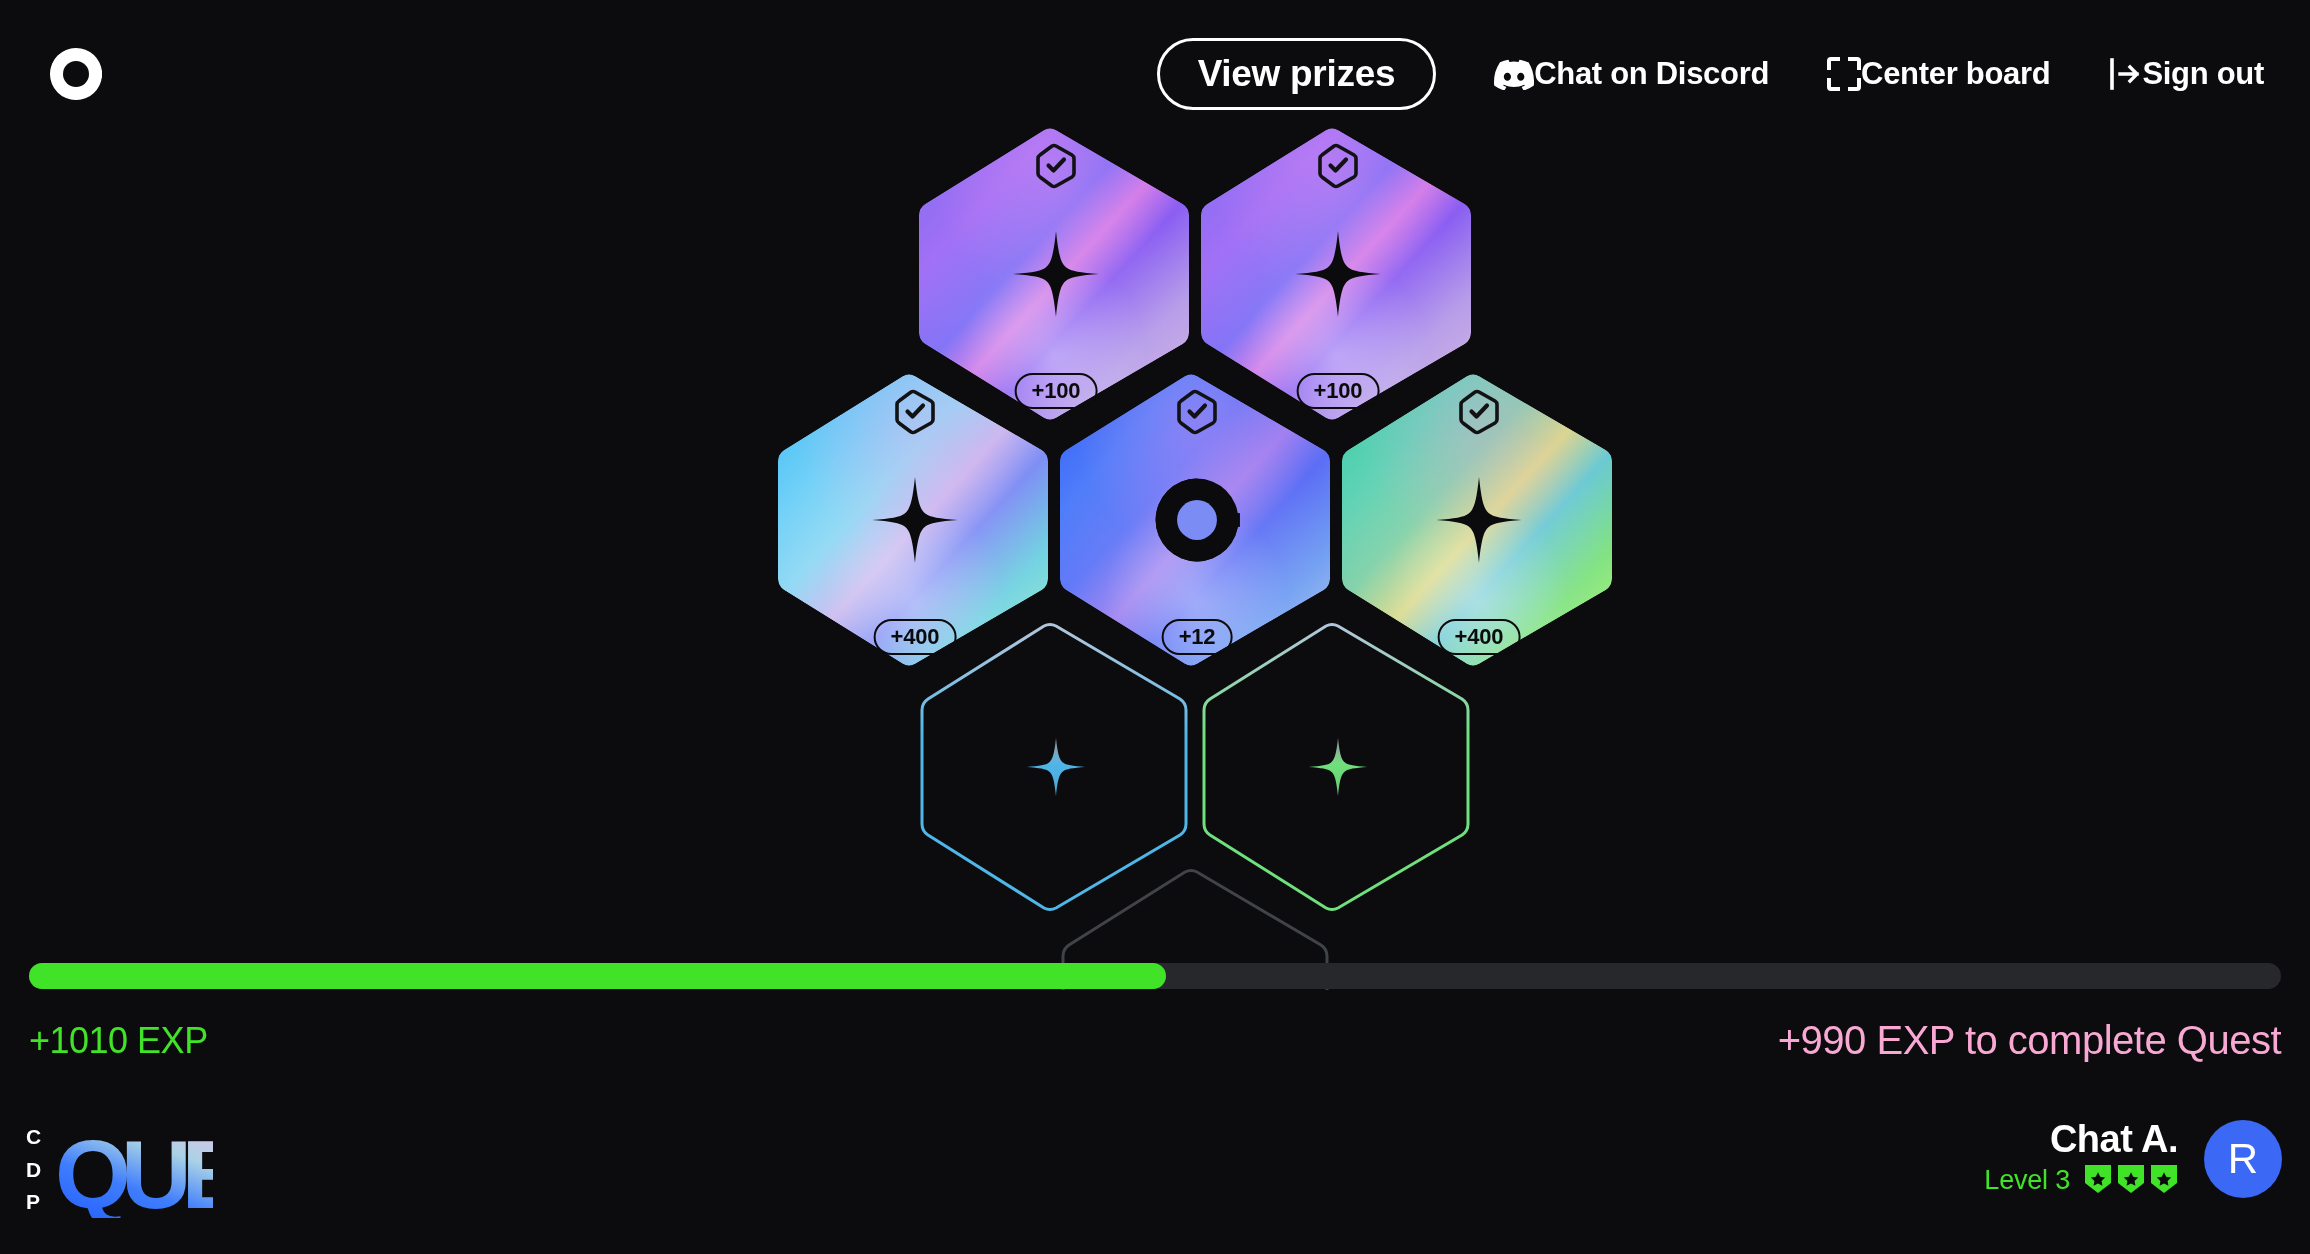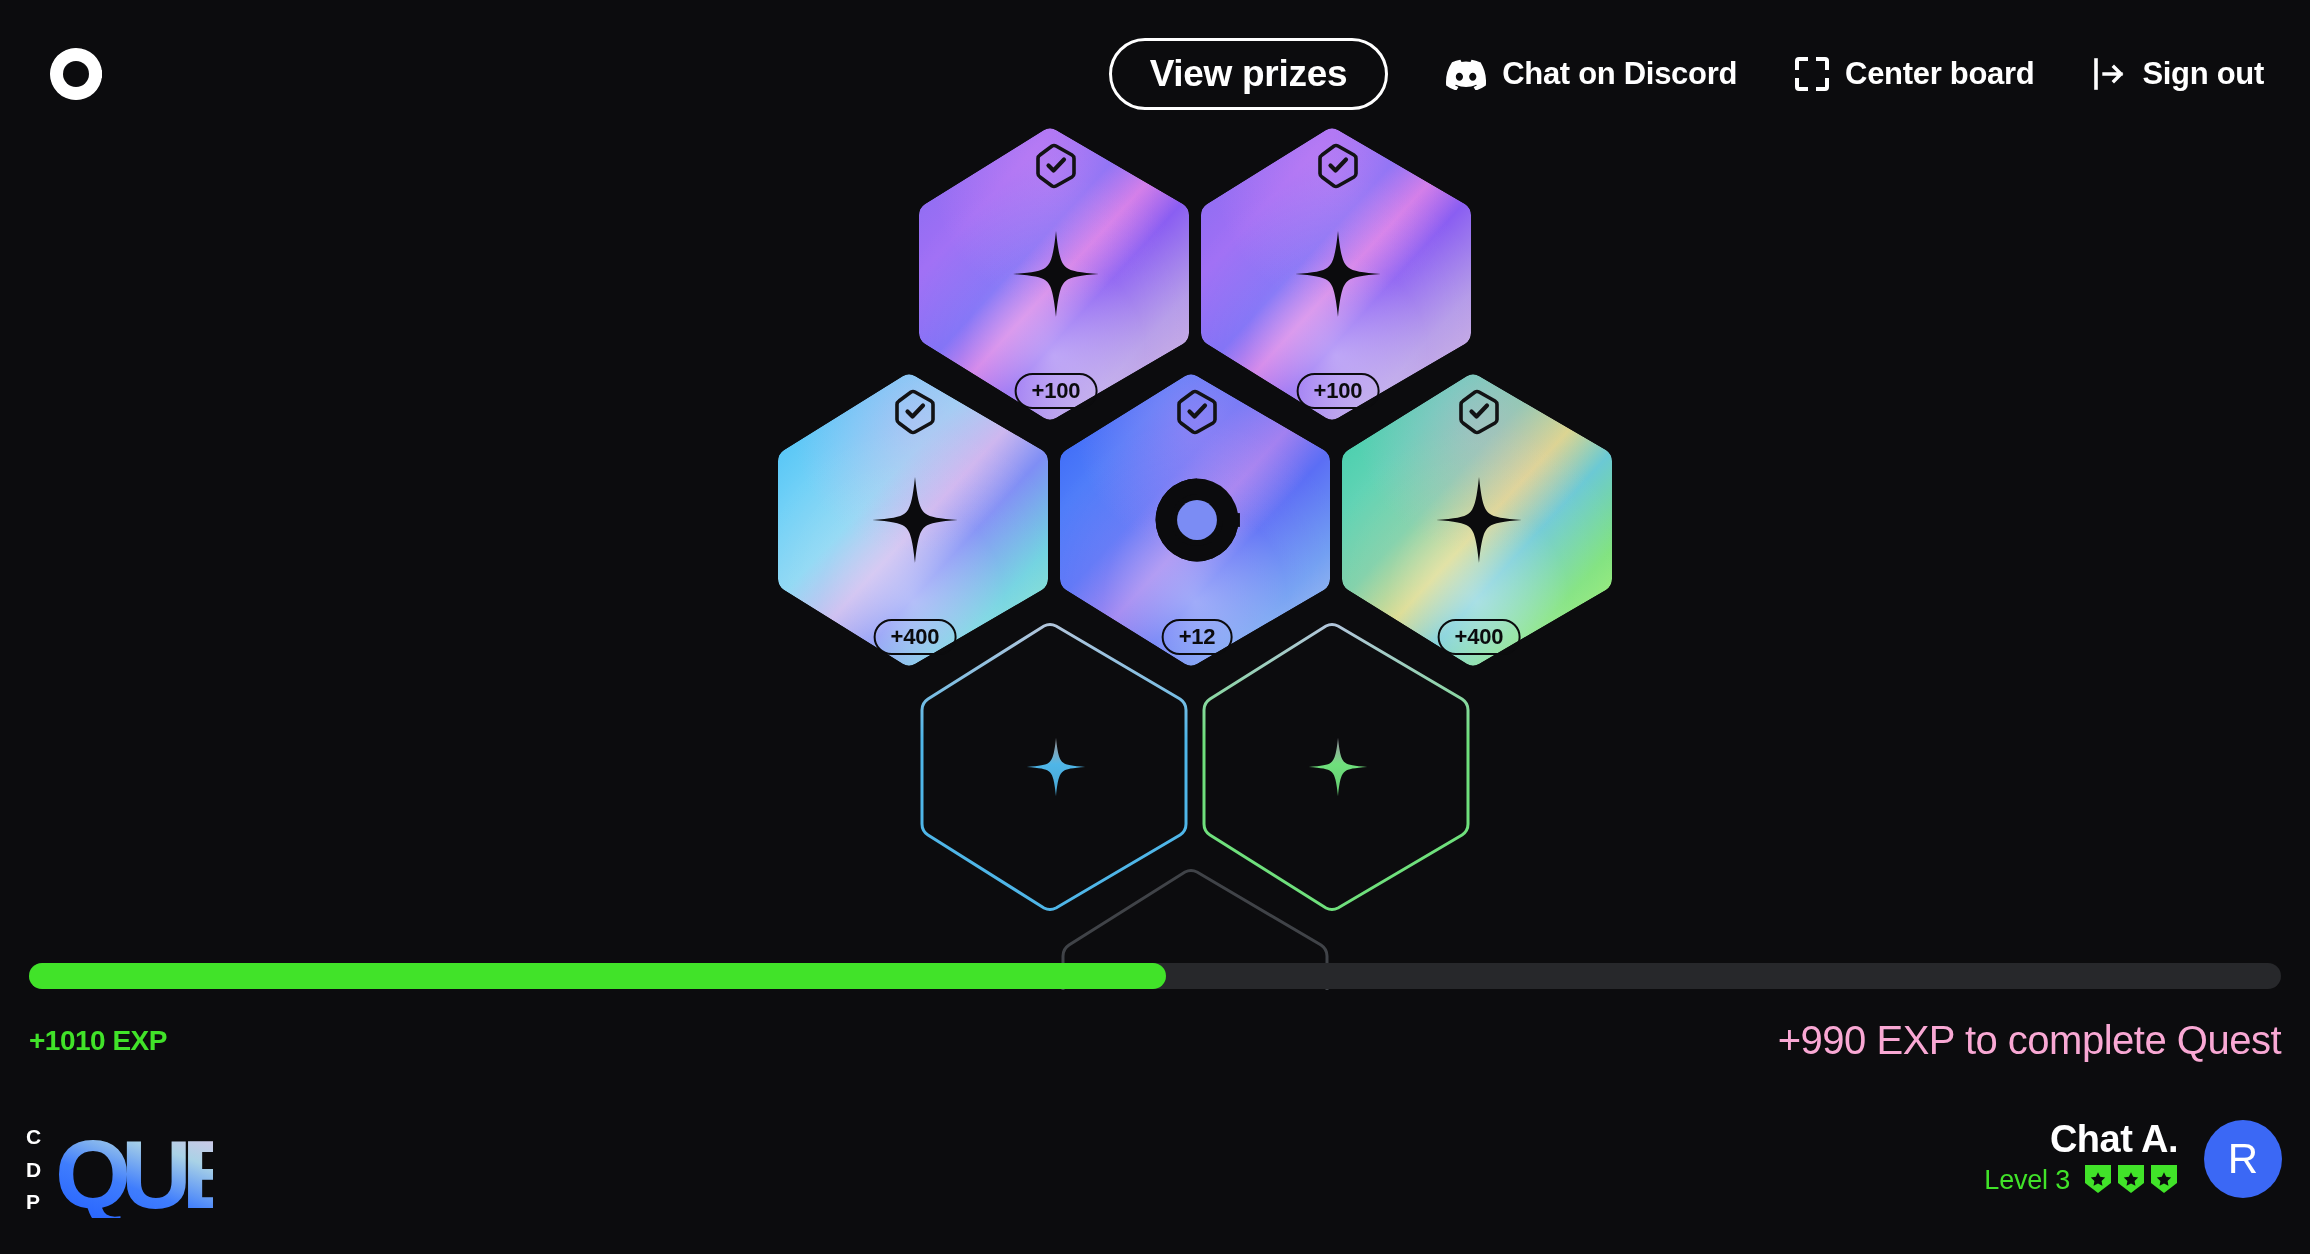--- a/index.html
+++ b/index.html
@@ -33,21 +33,21 @@
     border: 3px solid #ffffff;
     border-radius: 36px;
     background: transparent;
     color: #ffffff;
     font-size: 37px; font-weight: 700;
     letter-spacing: -0.3px;
     cursor: pointer;
     white-space: nowrap;
   }
   .hdr-link {
-    display: flex; align-items: center; gap: 16px;
+    display: flex; align-items: center; 
     color: #ffffff;
     font-size: 31px; font-weight: 700;
     letter-spacing: -0.3px;
     margin-left: 58px;
     cursor: pointer;
     white-space: nowrap;
   }
   .hdr-link .ico { display: flex; align-items: center; justify-content: center; }
 
   
@@ -111,21 +111,21 @@
     background: #41e329;
     border-radius: 13px;
   }
   .exp-row {
     position: absolute;
     left: 29px; right: 29px; top: 1018px;
     display: flex; align-items: center; justify-content: space-between;
   }
   .exp-earned {
     color: #41e329;
-    font-size: 28px; font-weight: 700;
+    font-size: 36px; font-weight: 400;
     letter-spacing: -0.5px;
   }
   .exp-remaining {
     color: #f9a8d4;
     font-size: 40px; font-weight: 400;
     letter-spacing: -0.5px;
   }
 
   
   .footer-left {

